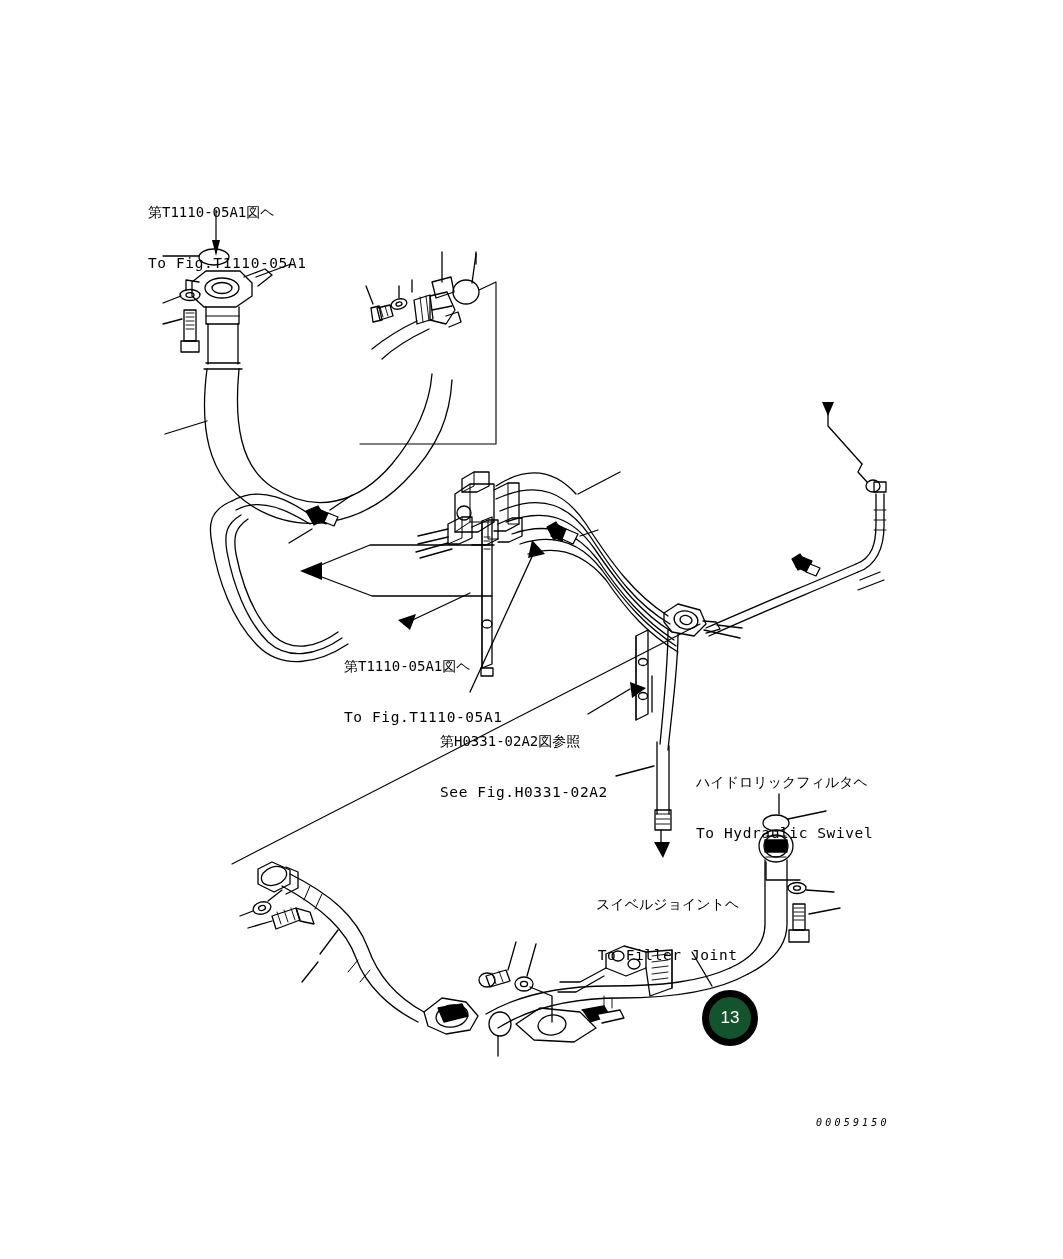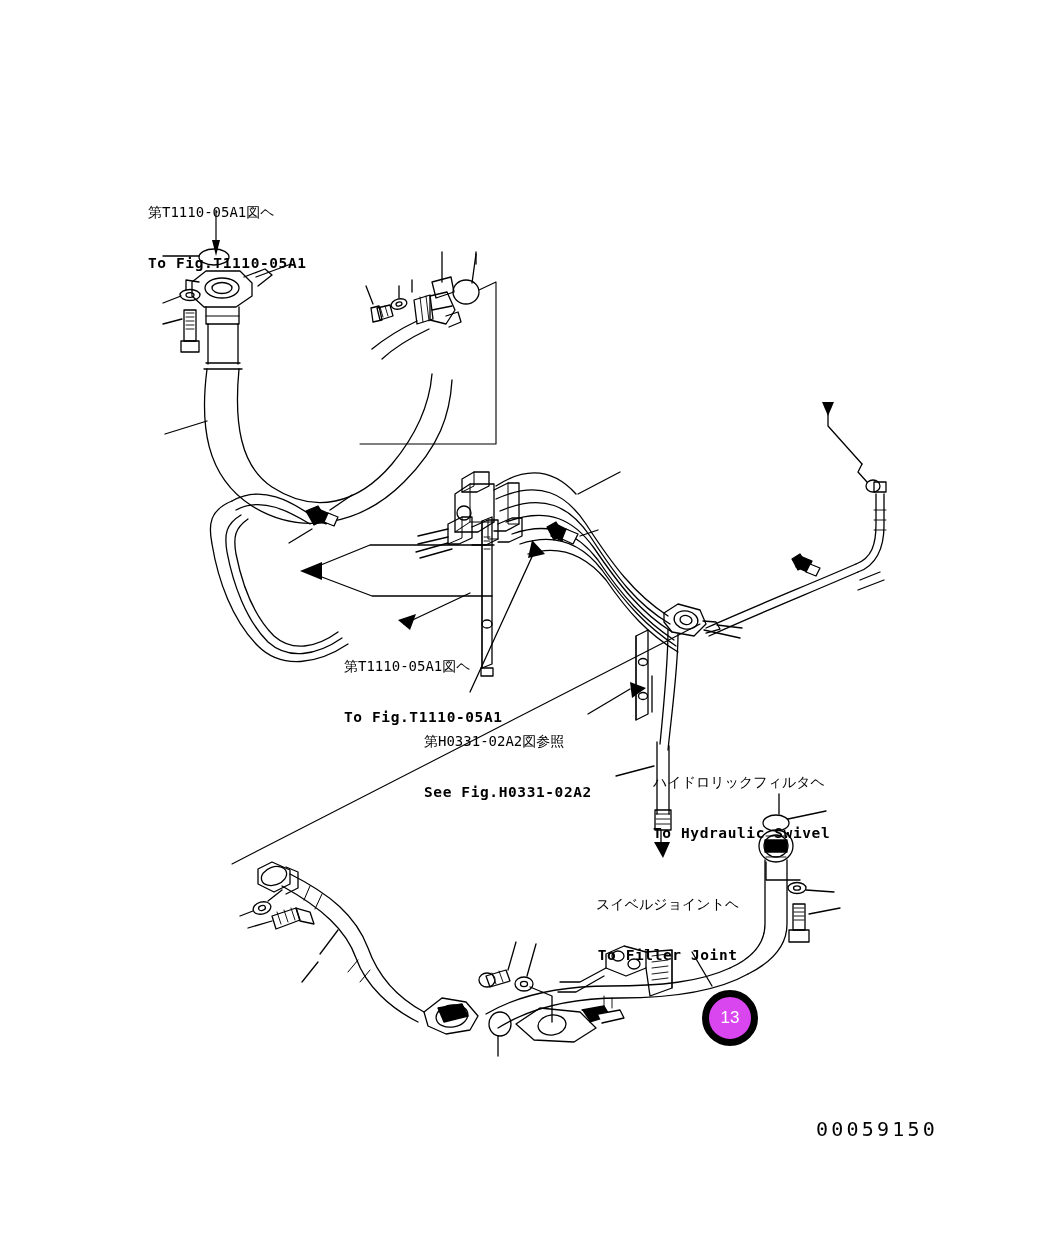--- a/index.html
+++ b/index.html
@@ -4,22 +4,22 @@
 <title>Parts Diagram</title>
 <style>
   html,body{margin:0;padding:0;background:#ffffff;}
   body{width:1063px;height:1259px;position:relative;overflow:hidden;
        font-family:"DejaVu Sans Mono","Liberation Mono",monospace;color:#000;}
   #sheet{position:absolute;left:0;top:0;width:1063px;height:1259px;margin-top:24px;}
   svg#art{position:absolute;left:0;top:0;width:1063px;height:1259px;}
   .lbl{position:absolute;white-space:pre;font-family:"DejaVu Sans Mono","Liberation Mono",monospace;
        font-size:14.5px;line-height:17px;letter-spacing:0.5px;color:#000;}
   .lbl .jp{display:block;font-size:14px;letter-spacing:0px;}
-  .lbl .en{display:block;font-size:14.5px;letter-spacing:0.6px;font-weight:bold;}
-  #drawing-no{position:absolute;font-size:20px;letter-spacing:3.2px;}
+  .lbl .en{display:block;font-size:14.5px;letter-spacing:0.6px;}
+  #drawing-no{position:absolute;font-size:10px;letter-spacing:3.2px;font-style:italic;}
   .badge{position:absolute;border-radius:50%;display:flex;align-items:center;
          justify-content:center;color:#fff;font-family:"Liberation Sans",sans-serif;
          font-size:17px;font-weight:400;}
 </style>
 </head>
 <body style="background: rgb(255, 255, 255);">
 
 <div id="sheet">
 
   <svg id="art" viewBox="0 0 1063 1259" fill="none" stroke="#000" stroke-width="1.3" stroke-linecap="round" stroke-linejoin="round">
@@ -313,32 +313,32 @@
     <span class="jp">第T1110-05A1図ヘ</span>
     <span class="en">To Fig.T1110-05A1</span>
   </div>
 
 
   <div class="lbl" style="left:344px;top:600px;">
     <span class="jp">第T1110-05A1図ヘ</span>
     <span class="en">To Fig.T1110-05A1</span>
   </div>
 
-  <div class="lbl" style="left:424px;top:675px;">
+  <div class="lbl" style="left:440px;top:675px;">
     <span class="jp">第H0331-02A2図参照</span>
     <span class="en">See Fig.H0331-02A2</span>
   </div>
 
-  <div class="lbl" style="left:653px;top:716px;">
+  <div class="lbl" style="left:696px;top:716px;">
     <span class="jp">ハイドロリックフィルタヘ</span>
     <span class="en">To Hydraulic Swivel</span>
   </div>
 
   <div class="lbl" style="left:596px;top:838px;text-align:center;">
     <span class="jp">スイベルジョイントヘ</span>
     <span class="en">To Filler Joint</span>
   </div>
 
-  <div class="badge" id="callout-13" style="left: 702px; top: 966px; width: 56px; height: 56px; background: #d946ef; color: rgb(255, 255, 255); border: 7px solid rgb(0, 0, 0); box-sizing: border-box;">13</div>
+  <div class="badge" id="callout-13" style="left: 702px; top: 966px; width: 56px; height: 56px; background: #14532d; color: rgb(255, 255, 255); border: 7px solid rgb(0, 0, 0); box-sizing: border-box;">13</div>
 
   <div id="drawing-no" style="left:816px;top:1093px;">00059150</div>
 
 </div>
 
 </body></html>

